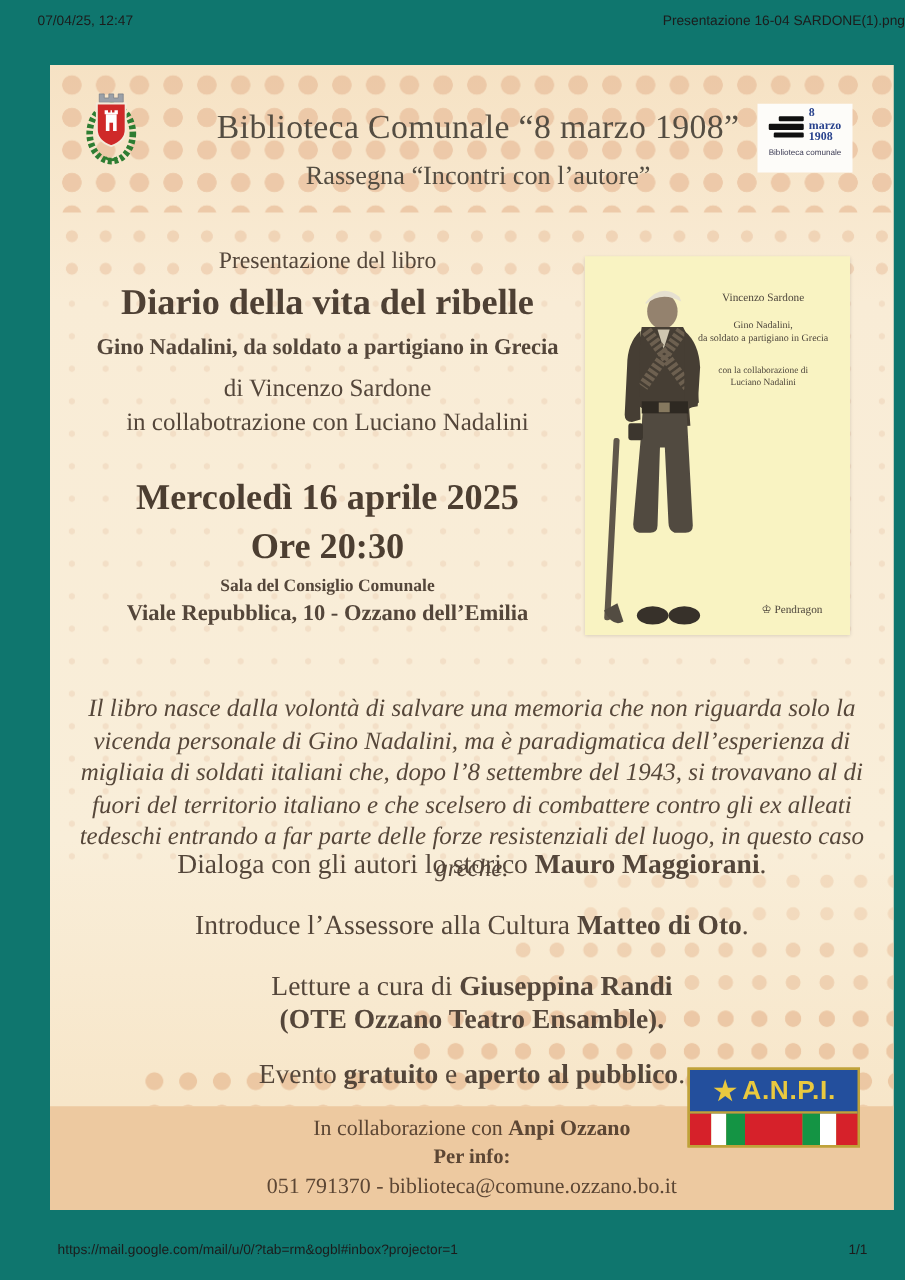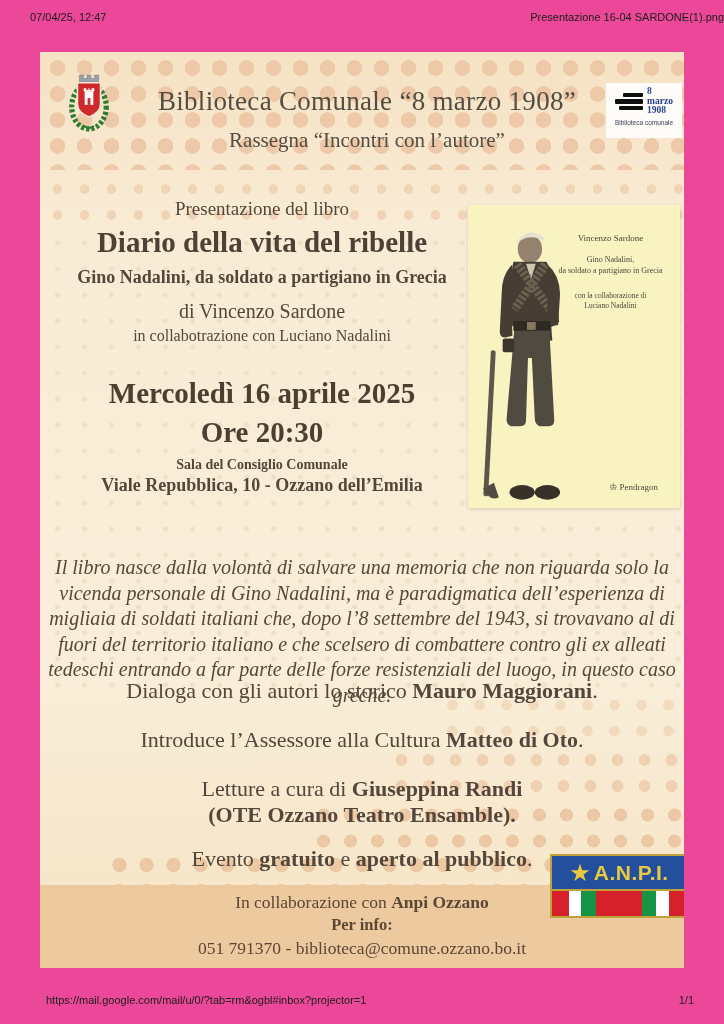--- a/index.html
+++ b/index.html
@@ -1,30 +1,30 @@
 <!DOCTYPE html>
 <html><head>
 <meta charset="utf-8">
 <style>
   html,body{margin:0;padding:0;background:#fff;width:724px;height:1024px;
     font-family:"Liberation Sans",sans-serif;-webkit-font-smoothing:antialiased;}
-  .stage{position:relative;width:724px;height:1024px;background:#ec4899;overflow:hidden;}
+  .stage{position:relative;width:724px;height:1024px;background:#0f766e;overflow:hidden;}
 
   
   .chrome-top{position:absolute;top:0;left:0;right:0;height:32px;font-size:11px;color:#1c1c1c;}
   .chrome-timestamp{position:absolute;left:30px;top:11px;}
   .chrome-filename{position:absolute;left:0;right:0;top:11px;text-align:right;}
   .chrome-bottom{position:absolute;bottom:0;left:0;right:0;height:36px;font-size:11px;color:#1c1c1c;}
   .chrome-url{position:absolute;left:30px;top:6px;padding-left:16px;}
   .chrome-page{position:absolute;right:30px;top:6px;}
 
   
   .flyer{position:absolute;left:40px;top:52px;width:644px;height:916px;
     background:linear-gradient(#f6e2c4 0px,#f9ecd6 190px,#f9eed9 620px,#f7e6c9 830px);
-    font-family:"Liberation Serif",serif;color:#54463a;overflow:hidden;}
+    font-family:"Liberation Serif",serif;color:#54463a;overflow:hidden;padding-left:31px;}
 
   
   .dots{position:absolute;pointer-events:none;}
   .dots-top{top:0;left:0;right:0;height:118px;opacity:.8;
     background-image:radial-gradient(circle,#eac2a0 7.5px,rgba(0,0,0,0) 8px);
     background-size:27px 26px;background-position:4px 3px;}
   .dots-top2{top:118px;left:0;right:0;height:52px;opacity:.55;
     background-image:radial-gradient(circle,#eac2a0 4.5px,rgba(0,0,0,0) 5px);
     background-size:27px 26px;background-position:4px 6px;}
   .dots-mid{top:170px;left:0;right:0;height:470px;opacity:.25;
@@ -60,21 +60,21 @@
   .lib-logo-text{color:#27418c;font-size:9.5px;font-weight:bold;line-height:1.0;text-align:left;
     font-family:"Liberation Serif",serif;}
   .lib-logo-caption{font-size:6.5px;color:#3c3c55;margin-top:3px;font-family:"Liberation Sans",sans-serif;}
 
   
   .left-col{position:absolute;left:12px;top:146px;width:420px;text-align:center;z-index:2;}
   .kicker{font-size:19px;margin:0 0 6px 0;}
   .book-title{font-size:29px;font-weight:bold;margin:0 0 8px 0;color:#4e4034;}
   .book-subtitle{font-size:18px;font-weight:bold;margin:0 0 12px 0;}
   .book-author{font-size:20px;margin:0 0 4px 0;}
-  .book-collab{font-size:16px;margin:0;}
+  .book-collab{font-size:20px;margin:0;}
   .event-block{margin-top:32px;}
   .event-date{font-size:29px;font-weight:bold;margin:0 0 6px 0;color:#4c3e31;}
   .event-time{font-size:29px;font-weight:bold;margin:0 0 8px 0;color:#4c3e31;}
   .event-venue{font-size:14px;font-weight:bold;margin:0 0 2px 0;}
   .event-address{font-size:18px;font-weight:bold;margin:0;}
 
   
   .cover{position:absolute;left:428px;top:153px;width:212px;height:303px;background:#f9f3c2;
     z-index:2;box-shadow:0 1px 3px rgba(0,0,0,.15);}
   .cover-photo{position:absolute;left:0;bottom:2px;width:118px;height:292px;}

